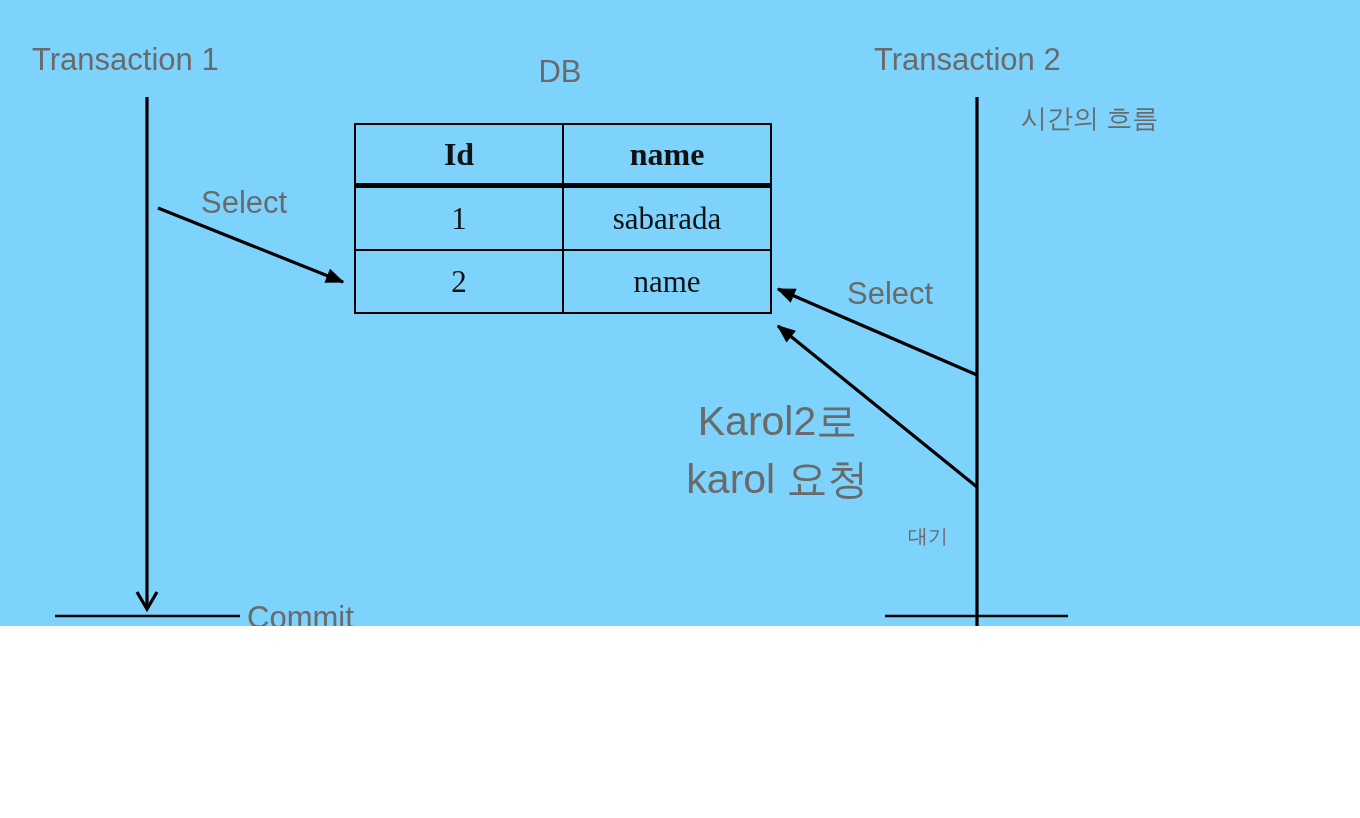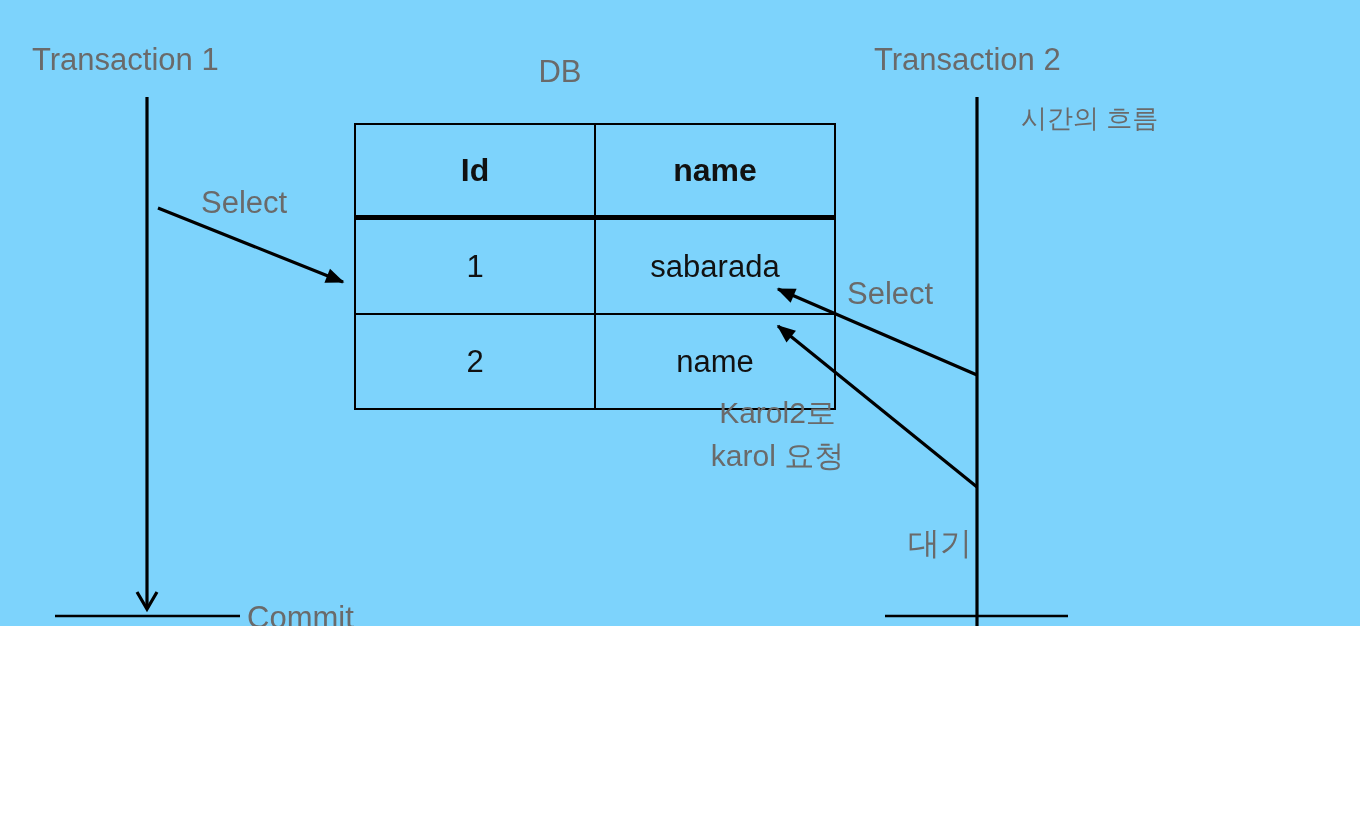--- a/index.html
+++ b/index.html
@@ -37,21 +37,22 @@
     border-collapse: collapse;
     table-layout: fixed;
     width: 412px;
     color: #111111;
   }
   table.db-table th, table.db-table td {
     border: 2px solid #000000;
     width: 206px;
     text-align: center;
     vertical-align: middle;
-    padding: 16px;
+    padding: 0;
+    font-family: Liberation Serif, serif;
   }
   table.db-table th {
     height: 58px;
     font-size: 32px;
     font-weight: bold;
     border-bottom: 5px solid #000000;
   }
   table.db-table td {
     height: 61px;
     font-size: 31px;
@@ -67,21 +68,21 @@
     font-size: 31px;
     margin-top: 12px;
   }
   .update-request-label {
     position: absolute;
     left: 665px;
     top: 392px;
     width: 225px;
     text-align: center;
     color: #6a6a6a;
-    font-size: 30px;
+    font-size: 41px;
     line-height: 1.42;
   }
   .small-gray {
     font-size: 26px;
   }
 </style>
 </head>
 <body>
 
 <div id="canvas">
@@ -142,18 +143,18 @@
 
   <div class="gray-label" style="left:201px; top:185px;">Select</div>
 
   <div class="gray-label" style="left:847px; top:276px;">Select</div>
 
   <div class="update-request-label">
     <div>Karol2로</div>
     <div>karol 요청</div>
   </div>
 
-  <div class="gray-label" style="left:908px; top:525px; font-size:32px;">대기</div>
+  <div class="gray-label" style="left:908px; top:525px; font-size:20px;">대기</div>
 
   <div class="gray-label" style="left:247px; top:600px;">Commit</div>
 
 
 </div>
 
 </body></html>

